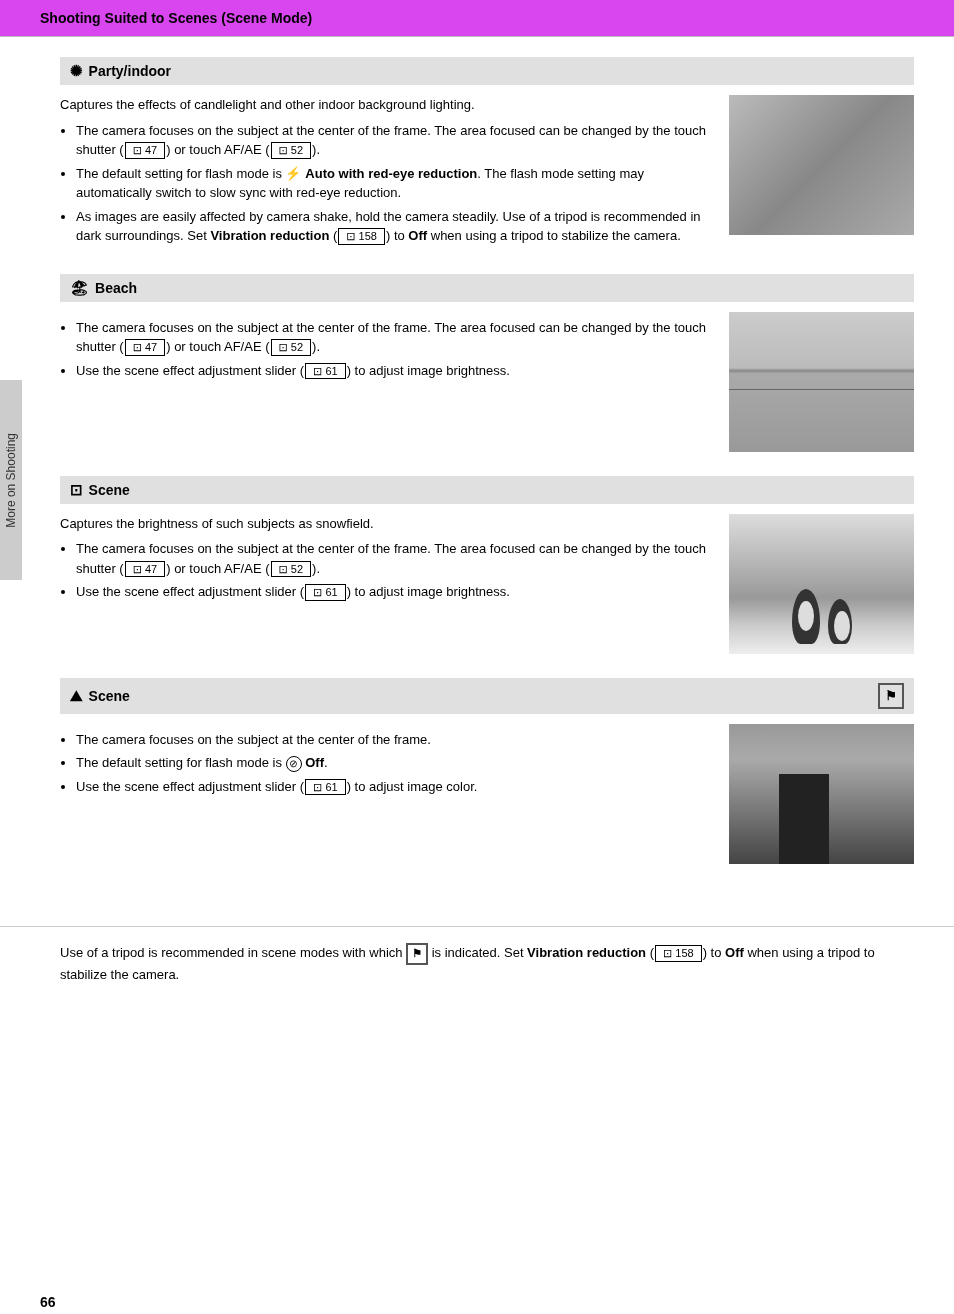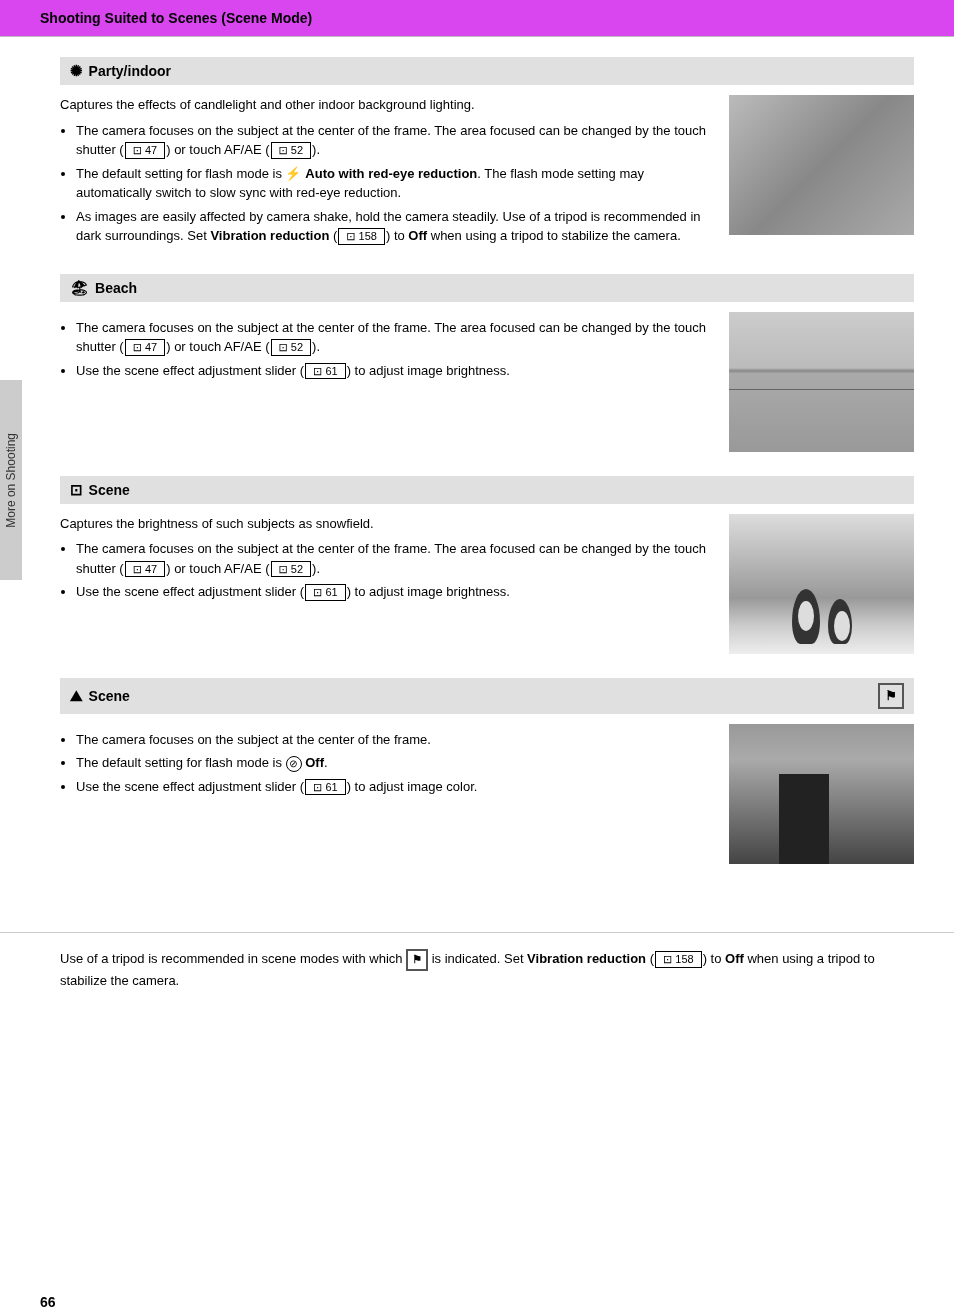--- a/index.html
+++ b/index.html
@@ -129,21 +129,21 @@
     }
     .bullet-list li {
       margin-bottom: 4px;
       line-height: 1.5;
     }
 
     .bold { font-weight: bold; }
 
     
     .page-footer {
-      margin-top: 24px;
+      margin-top: 18px;
       padding: 16px 40px 16px 60px;
       border-top: 1px solid #ccc;
       font-size: 13px;
       line-height: 1.6;
       display: flex;
       align-items: flex-start;
       gap: 16px;
       justify-content: flex-end;
     }
     .page-number {

